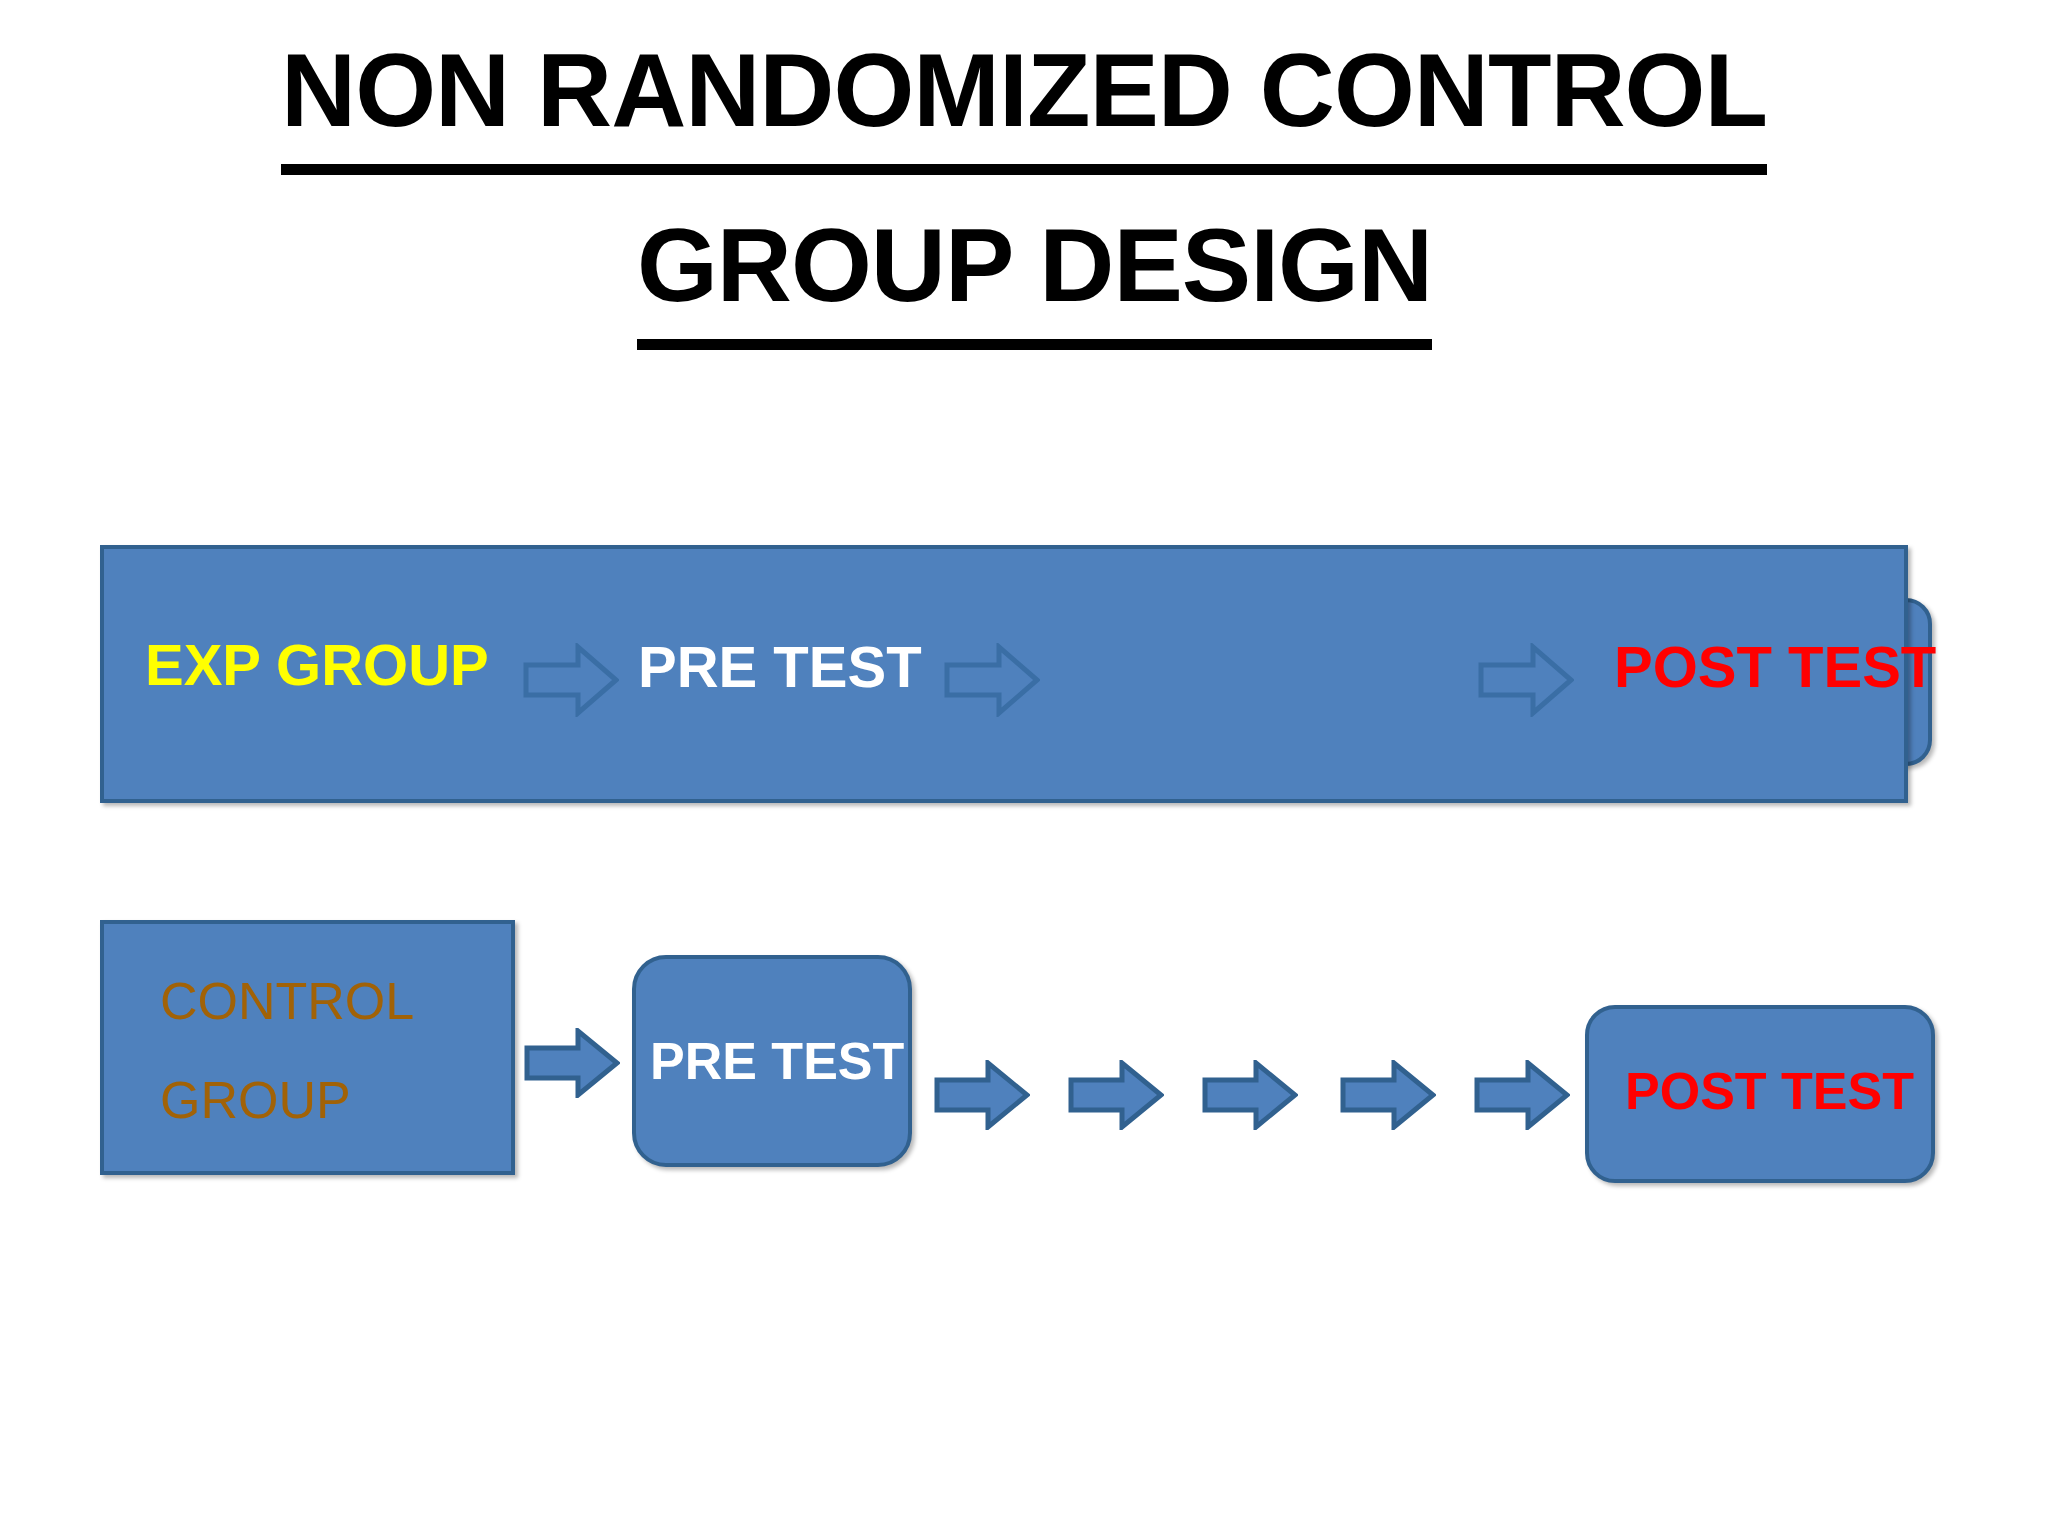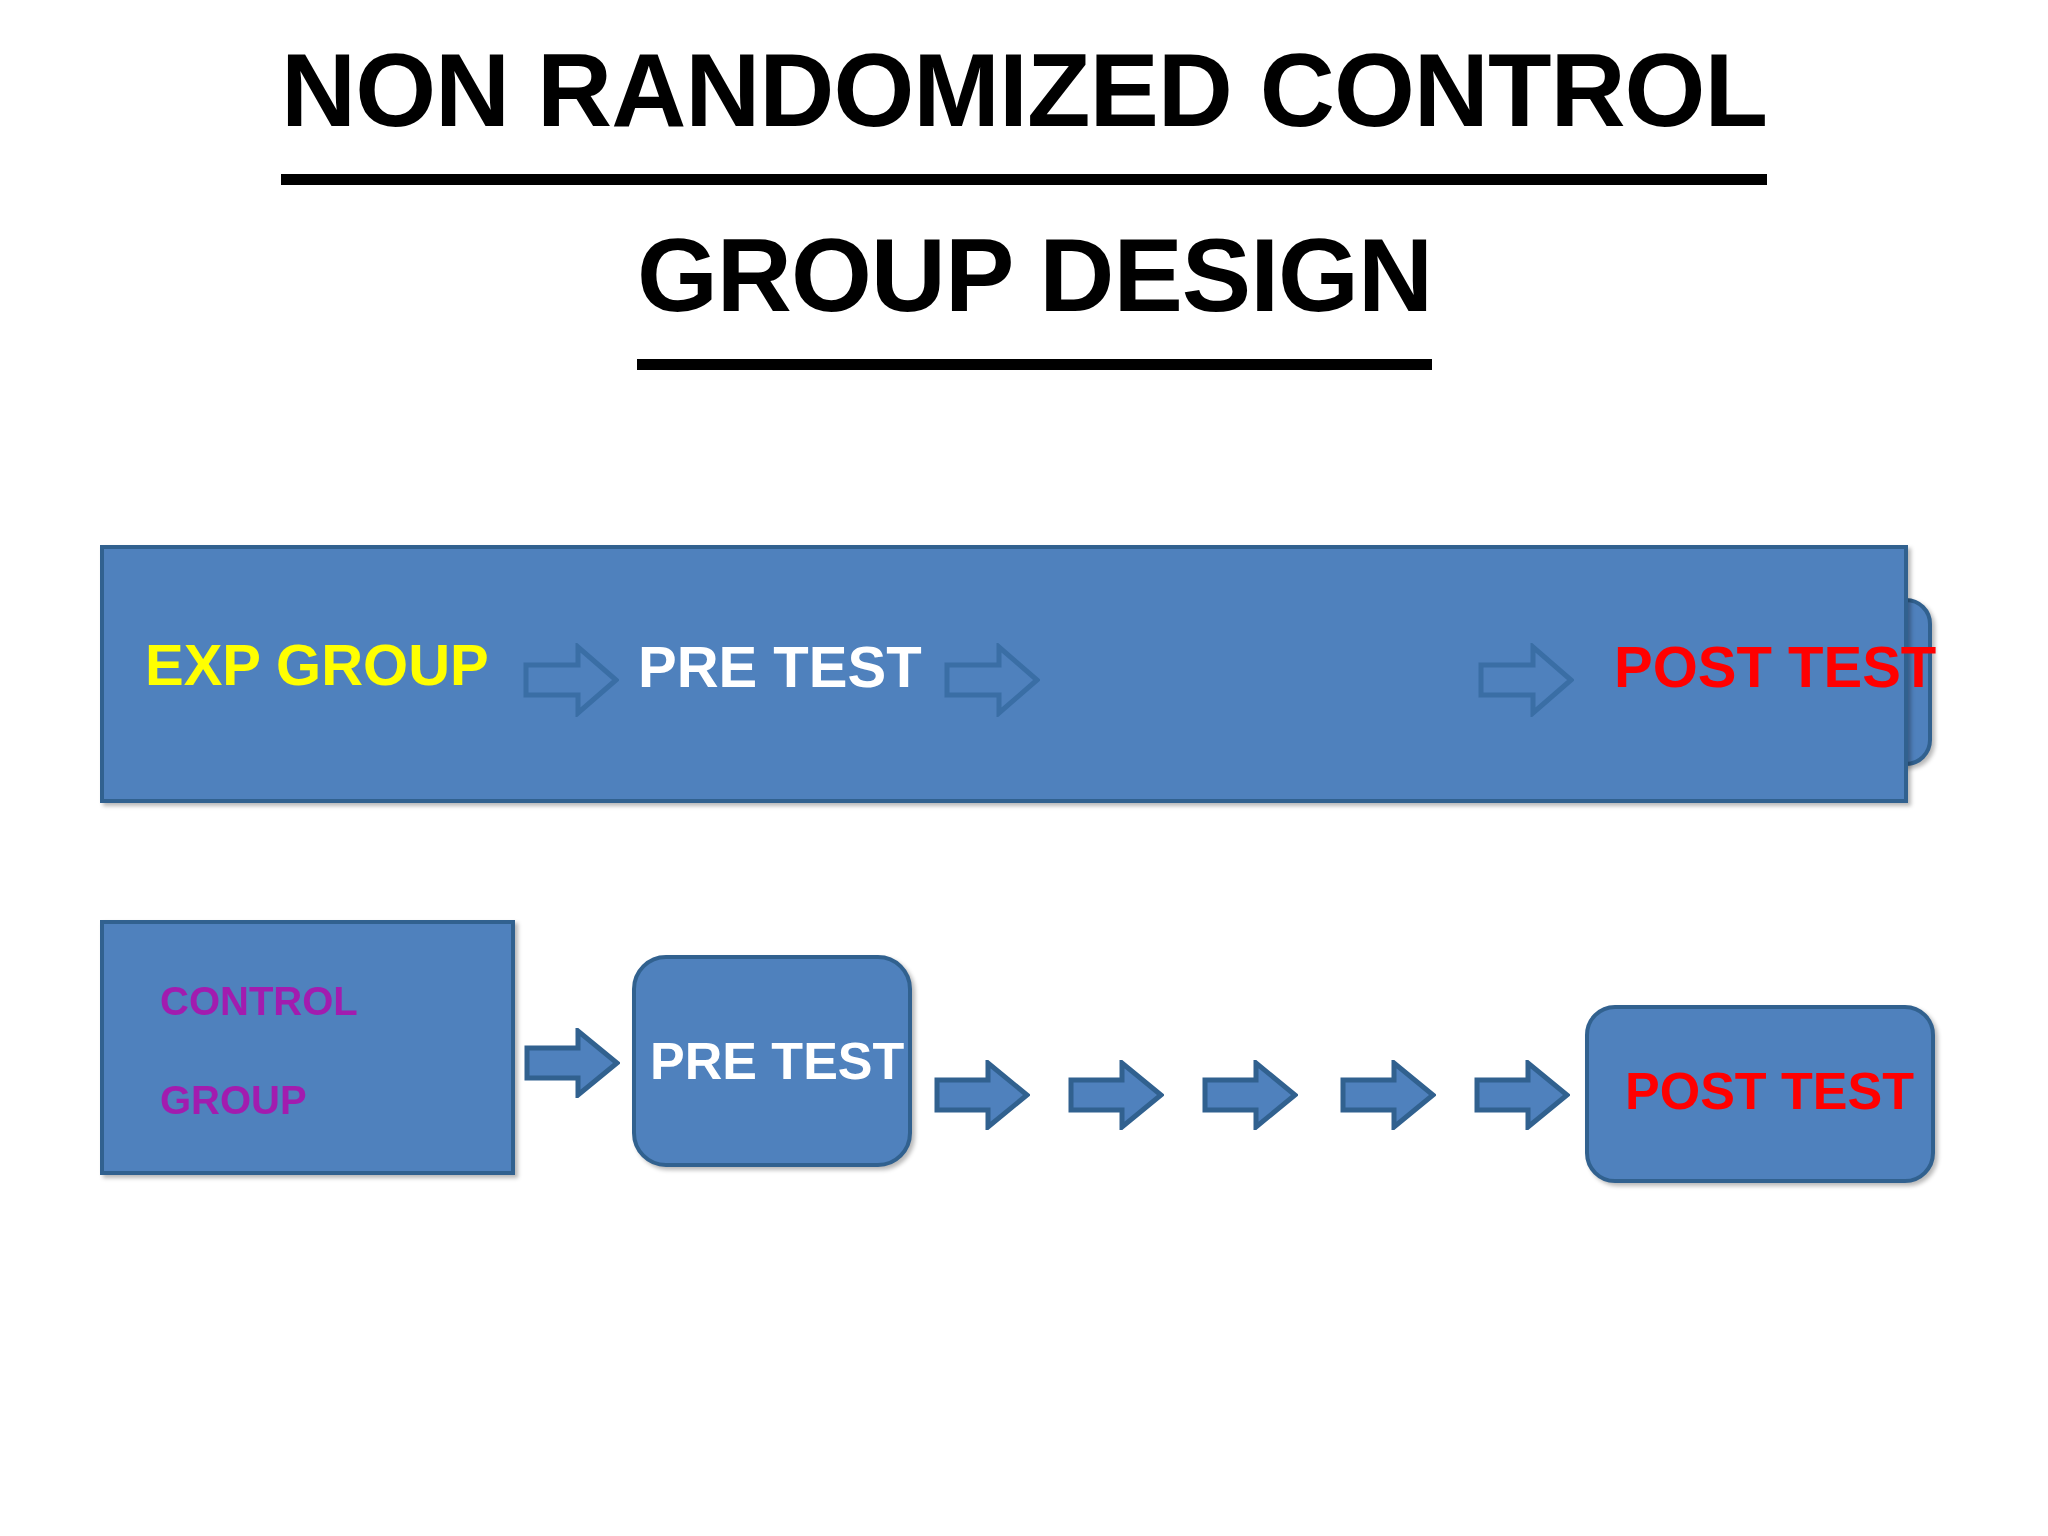--- a/index.html
+++ b/index.html
@@ -25,21 +25,21 @@
   }
   .title-line {
     display: inline-block;
     font-weight: bold;
     font-size: 104px;
     line-height: 136px;
     letter-spacing: -1px;
     color: #000000;
     white-space: nowrap;
     border-bottom: 11px solid #000000;
-    padding-bottom: 16px;
+    padding-bottom: 6px;
   }
   #title-line-2-wrap {
     display: block;
     margin-top: 22px;
     margin-left: 21px;
   }
 
   
   .blue-shape {
     position: absolute;
@@ -113,24 +113,24 @@
   #control-box {
     left: 100px;
     top: 920px;
     width: 415px;
     height: 255px;
     z-index: 2;
   }
   .control-text {
     position: absolute;
     z-index: 3;
-    font-weight: bold;
-    font-size: 40px;
+    font-weight: normal;
+    font-size: 52px;
     line-height: 52px;
-    color: #a21caf;
+    color: #a16207;
     white-space: nowrap;
     left: 160px;
   }
   #control-text-1 { top: 975px; }
   #control-text-2 { top: 1074px; text-align: center; }
 
   #ctl-pretest-box {
     left: 632px;
     top: 955px;
     width: 280px;

